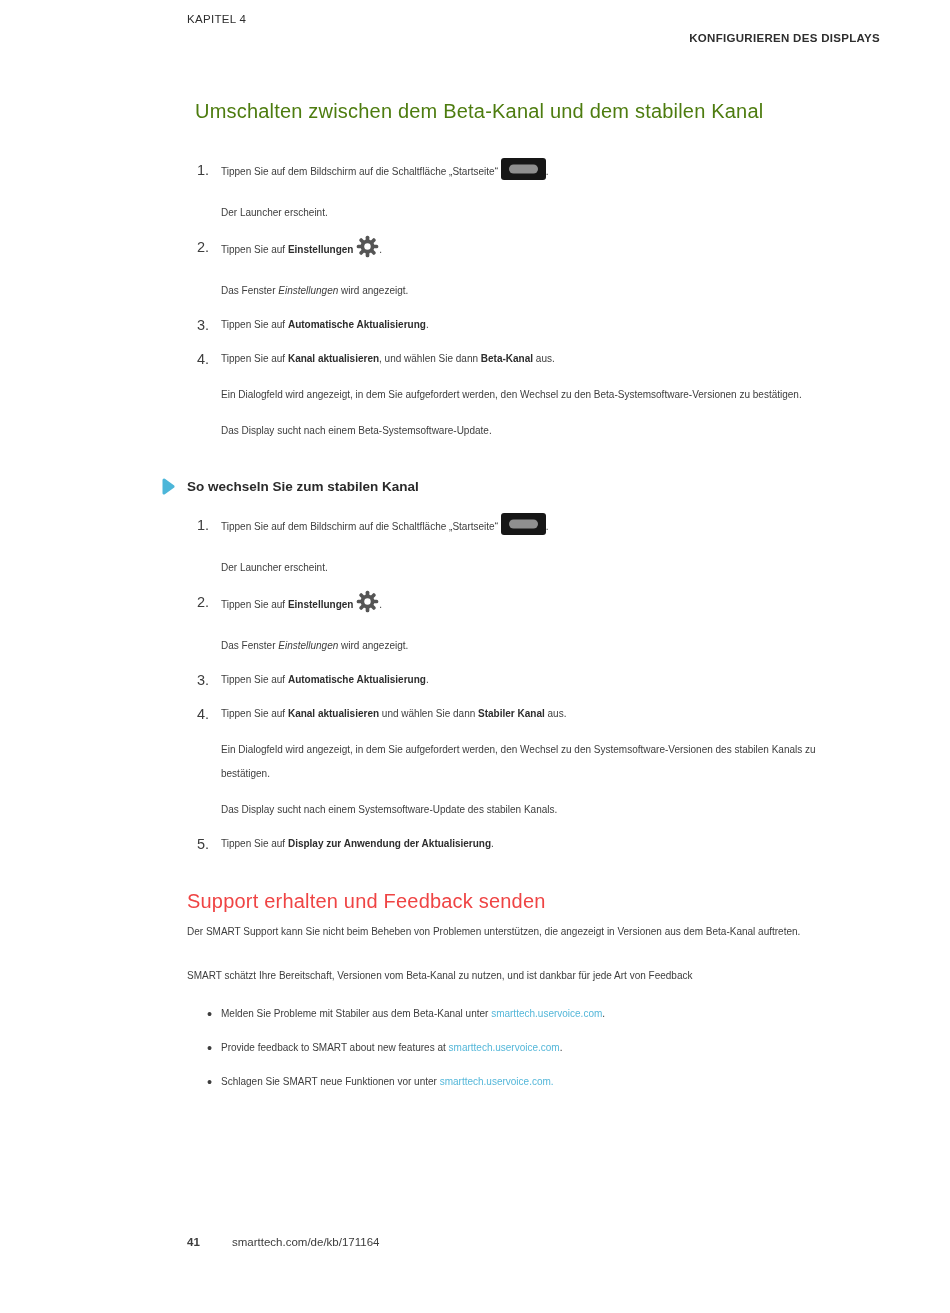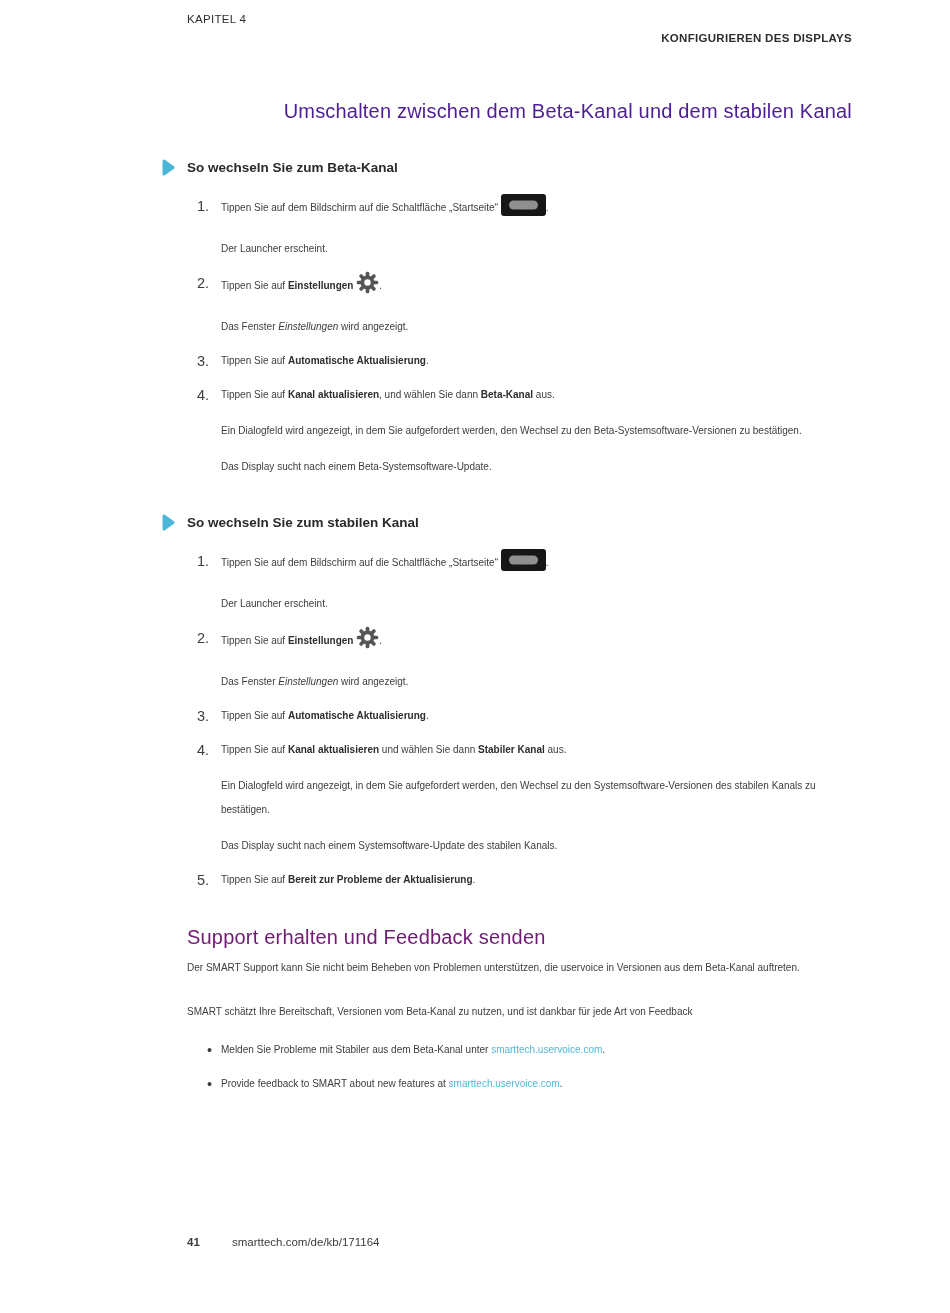--- a/index.html
+++ b/index.html
@@ -4,29 +4,29 @@
 <style>
   :root{
     --accent:#4cb6d9; --link:#54b7d9; --text:#3d3d3d;
     --icon-gray:#555555; --btn-bg:#161616; --btn-pill:#8f8f8f;
   }
   html,body{margin:0;padding:0;background:#ffffff;}
   .page{
     width:950px;height:1313px;background:#ffffff;position:relative;overflow:hidden;
     font-family:"Liberation Sans","DejaVu Sans",sans-serif;color:var(--text);
   }
-  .content{padding:10px 98px 0 187px;}
+  .content{padding:10px 70px 0 187px;}
 
   .doc-header{font-size:11.5px;line-height:19px;letter-spacing:0.3px;color:#2e2e2e;}
   .doc-header .chapter{font-weight:400;}
   .doc-header .subtitle{font-weight:bold;text-align:right;}
 
   h1.section-title{
-    font-size:20px;font-weight:400;color:#4c1d95;margin:50px 0 0;
-    line-height:26px;letter-spacing:0.2px;text-align:right;
+    font-size:20px;font-weight:400;color:#4d7c0f;margin:50px 8px 0;
+    line-height:26px;letter-spacing:0.2px;
   }
 
   .procedure{margin-top:34px;}
   .procedure-heading{
     position:relative;font-size:13.5px;font-weight:bold;color:#2a2a2a;line-height:20px;
   }
   .procedure-heading .marker{position:absolute;left:-25px;top:1px;color:var(--accent);}
 
   ol.steps{list-style:none;margin:16px 0 0;padding:0;}
   li.step{margin:0 0 10px;}
@@ -39,21 +39,21 @@
   .i{font-style:italic;}
   .link{color:var(--link);}
 
   .inline-icon{display:inline-block;vertical-align:-5px;}
   .gear-fill{fill:var(--icon-gray);}
   .btn-bg{fill:var(--btn-bg);}
   .btn-pill{fill:var(--btn-pill);}
 
   .section-support{margin-top:32px;}
   h2.section-title{
-    font-size:20px;font-weight:400;color:#701a75;margin:0;line-height:26px;letter-spacing:0.2px;
+    font-size:20px;font-weight:400;color:#ef4444;margin:0;line-height:26px;letter-spacing:0.2px;
   }
   .para{max-width:675px;margin-top:20px;}
   .para.first{margin-top:6px;}
 
   ul.bullets{list-style:none;margin:14px 0 0;padding:0;}
   li.bullet{display:flex;margin:0 0 10px;}
   .bullet-dot{flex:0 0 14px;margin-left:20px;font-size:14.5px;line-height:24px;}
   .bullet-dot::before{content:"•";}
   .bullet-body{flex:1;max-width:660px;}
 
@@ -67,26 +67,20 @@
   <div class="content">
 
     <div class="doc-header">
       <div class="chapter">KAPITEL 4</div>
       <div class="subtitle">KONFIGURIEREN DES DISPLAYS</div>
     </div>
 
     <h1 class="section-title">Umschalten zwischen dem Beta-Kanal und dem stabilen Kanal</h1>
 
     <div class="procedure">
-      <div class="procedure-heading">
-        <span class="marker"><svg width="13" height="17" viewBox="0 0 13 17" aria-hidden="true">
-              <path d="M2 2 L11 8.5 L2 15 Z" fill="currentColor" stroke="currentColor" stroke-width="3" stroke-linejoin="round"></path>
-            </svg></span>
-        <span>So wechseln Sie zum Beta-Kanal</span>
-      </div>
       <ol class="steps">
         <li class="step">
           <div class="step-line">
             <span class="step-num">1.</span>
             <div class="step-body">
                 <p><span>Tippen Sie auf dem Bildschirm auf die Schaltfläche „Startseite“ </span><span class="inline-icon"><svg width="45" height="22" viewBox="0 0 45 22" aria-hidden="true">
                       <rect class="btn-bg" x="0" y="0" width="45" height="22" rx="3"></rect>
                       <rect class="btn-pill" x="8" y="6.5" width="29" height="9" rx="4.5"></rect>
                     </svg></span><span>.</span></p>
               </div>
@@ -185,44 +179,50 @@
                 <p><span>Tippen Sie auf </span><span class="b">Kanal aktualisieren</span><span> und wählen Sie dann </span><span class="b">Stabiler Kanal</span><span> aus.</span></p>
               </div>
           </div>
           <p class="step-sub"><span>Ein Dialogfeld wird angezeigt, in dem Sie aufgefordert werden, den Wechsel zu den Systemsoftware-Versionen des stabilen Kanals zu bestätigen.</span></p>
           <p class="step-sub"><span>Das Display sucht nach einem Systemsoftware-Update des stabilen Kanals.</span></p>
         </li>
         <li class="step">
           <div class="step-line">
             <span class="step-num">5.</span>
             <div class="step-body">
-                <p><span>Tippen Sie auf </span><span class="b">Bereit zur Probleme der Aktualisierung</span><span>.</span></p>
+                <p><span>Tippen Sie auf </span><span class="b">Display zur Anwendung der Aktualisierung</span><span>.</span></p>
               </div>
           </div>
         </li>
       </ol>
     </div>
 
     <div class="section-support">
       <h2 class="section-title">Support erhalten und Feedback senden</h2>
-      <p class="para first">Der SMART Support kann Sie nicht beim Beheben von Problemen unterstützen, die uservoice in Versionen aus dem Beta-Kanal auftreten.</p>
+      <p class="para first">Der SMART Support kann Sie nicht beim Beheben von Problemen unterstützen, die angezeigt in Versionen aus dem Beta-Kanal auftreten.</p>
       <p class="para">SMART schätzt Ihre Bereitschaft, Versionen vom Beta-Kanal zu nutzen, und ist dankbar für jede Art von Feedback</p>
       <ul class="bullets">
         <li class="bullet">
           <span class="bullet-dot"></span>
           <div class="bullet-body">
               <p><span>Melden Sie Probleme mit Stabiler aus dem Beta-Kanal unter </span><span class="link">smarttech.uservoice.com</span><span>.</span></p>
             </div>
         </li>
         <li class="bullet">
           <span class="bullet-dot"></span>
           <div class="bullet-body">
               <p><span>Provide feedback to SMART about new features at </span><span class="link">smarttech.uservoice.com</span><span>.</span></p>
             </div>
         </li>
+        <li class="bullet">
+          <span class="bullet-dot"></span>
+          <div class="bullet-body">
+              <p><span>Schlagen Sie SMART neue Funktionen vor unter </span><span class="link">smarttech.uservoice.com.</span></p>
+            </div>
+        </li>
       </ul>
     </div>
 
   </div>
 
   <div class="page-footer">
     <span class="pagenum">41</span><span>smarttech.com/de/kb/171164</span>
   </div>
 </div>
 

